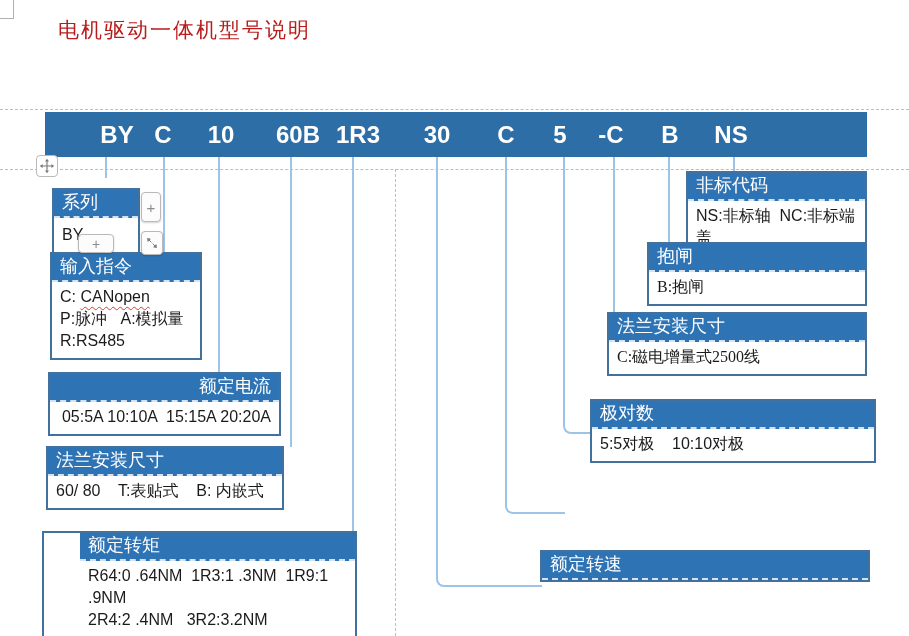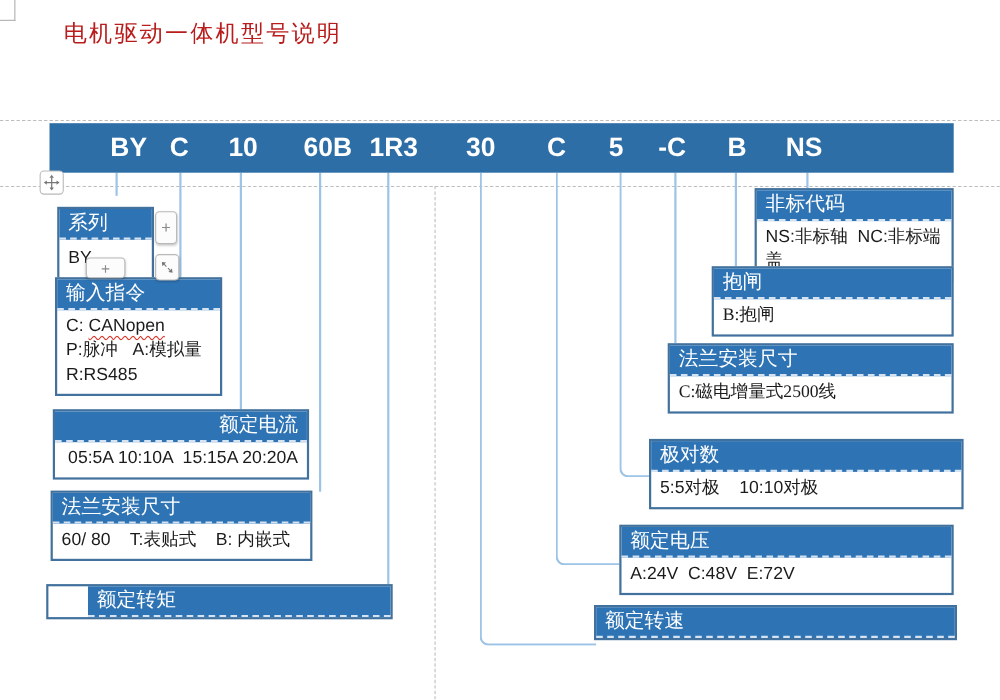--- a/index.html
+++ b/index.html
@@ -130,20 +130,24 @@
 
   <div id="box-flange" class="tbox">
     <div class="tbox-header">法兰安装尺寸</div>
     <div class="tbox-body">
         <span class="ln">60/ 80    T:表贴式    B: 内嵌式</span>
       </div>
   </div>
 
   <div id="box-torque" class="tbox">
     <div class="tbox-header">额定转矩</div>
+    <div class="tbox-body">
+      <span class="ln">R64:0 .64NM  1R3:1 .3NM  1R9:1 .9NM</span>
+      <span class="ln">2R4:2 .4NM   3R2:3.2NM</span>
+    </div>
   </div>
 
   <div id="box-nonstd" class="tbox">
     <div class="tbox-header">非标代码</div>
     <div class="tbox-body">
         <span class="ln">NS:非标轴  NC:非标端盖</span>
       </div>
   </div>
 
   <div id="box-brake" class="tbox">
@@ -160,26 +164,20 @@
       </div>
   </div>
 
   <div id="box-poles" class="tbox">
     <div class="tbox-header">极对数</div>
     <div class="tbox-body">
         <span class="ln">5:5对极    10:10对极</span>
       </div>
   </div>
 
-  <div id="box-voltage" class="tbox">
-    <div class="tbox-header">额定电压</div>
-    <div class="tbox-body">
-        <span class="ln">A:24V  C:48V  E:72V</span>
-      </div>
-  </div>
 
   <div id="box-speed" class="tbox">
     <div class="tbox-header">额定转速</div>
   </div>
 
   <div id="move-handle" class="widget">
     <svg width="16" height="16" viewBox="0 0 20 20">
       <path d="M10 4 V16 M4 10 H16" stroke="#777" stroke-width="1.4" fill="none"></path>
       <path d="M10 1 L7.5 4.5 H12.5 Z M10 19 L7.5 15.5 H12.5 Z M1 10 L4.5 7.5 V12.5 Z M19 10 L15.5 7.5 V12.5 Z" fill="#777"></path>
     </svg>

